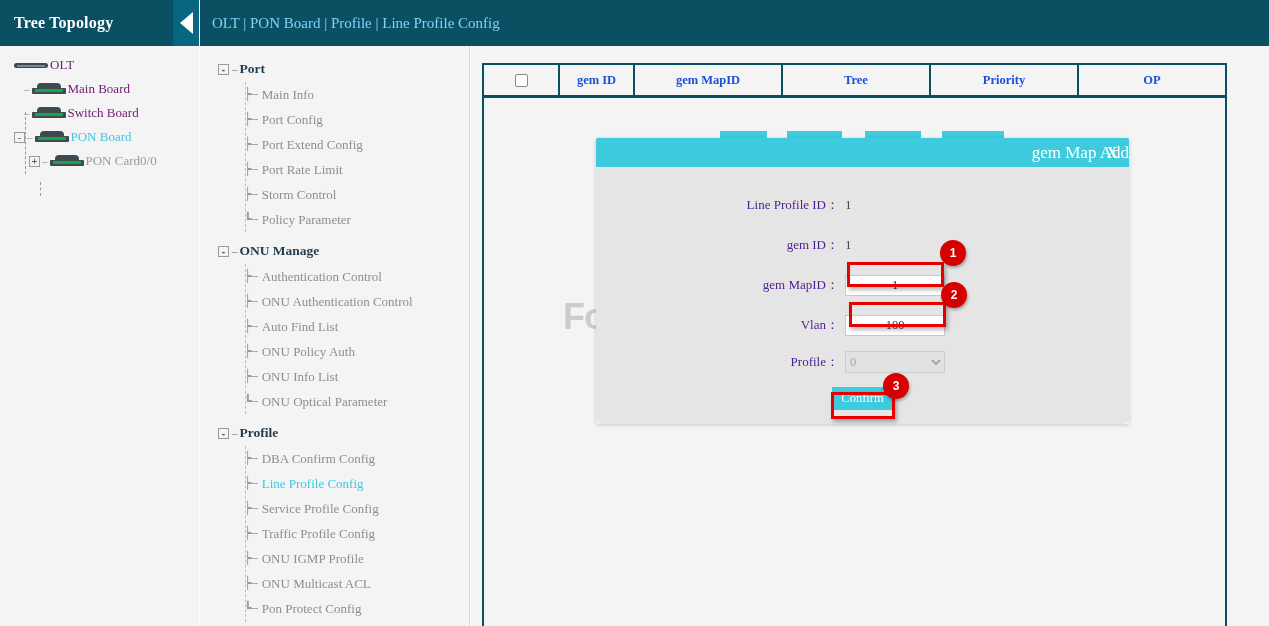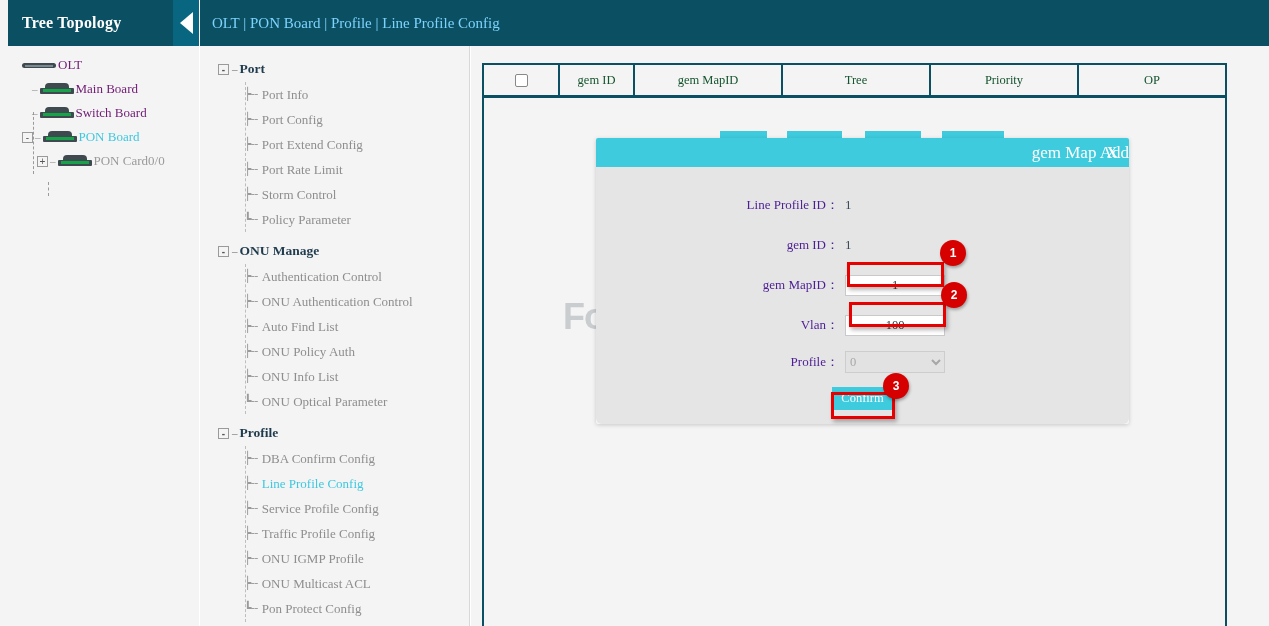--- a/index.html
+++ b/index.html
@@ -15,21 +15,20 @@
     width: 1269px; height: 626px;
     background: #ffffff;
   }
 
   
   #tree-panel {
     position: absolute; left: 0; top: 0;
     width: 200px; height: 626px;
     background: #f4f4f4;
     border-right: 1px solid #ffffff;
-    padding-left: 8px;
   }
   #tree-header {
     position: relative;
     height: 46px;
     background: #0b4f63;
     display: flex; align-items: center;
   }
   #tree-header-title {
     color: #ffffff;
     font-size: 16px;
@@ -171,22 +170,22 @@
   #table-head {
     display: flex;
     height: 33px;
     border-bottom: 3px solid #0b4f63;
   }
   .th {
     display: flex; align-items: center; justify-content: center;
     height: 100%;
     border-right: 2px solid #0b4f63;
     font-size: 12.5px;
-    font-weight: normal;
-    color: #14532d;
+    font-weight: bold;
+    color: #1d4ed8;
     background: #f4f4f4;
   }
   .th:last-child { border-right: none; }
   .th-check { width: 76px; }
   .th-gemid { width: 75px; }
   .th-gemmap { width: 148px; }
   .th-vlan { width: 148px; }
   .th-priority { width: 148px; }
   .th-op { width: 146px; }
   #header-checkbox {
@@ -404,21 +403,21 @@
 
     <div class="mgroup" style="margin-top:10px;">
       <span class="exp-box">-</span>
       <span class="dash">–</span>
       <span>Port</span>
     </div>
     <div style="position:relative;">
       <div class="mdash-v" style="top:0; height:150px;"></div>
       <div class="mitem">
           <span class="lead">┝--</span>
-          <span>Port Info</span>
+          <span>Main Info</span>
         </div>
       <div class="mitem">
           <span class="lead">┝--</span>
           <span>Port Config</span>
         </div>
       <div class="mitem">
           <span class="lead">┝--</span>
           <span>Port Extend Config</span>
         </div>
       <div class="mitem">

